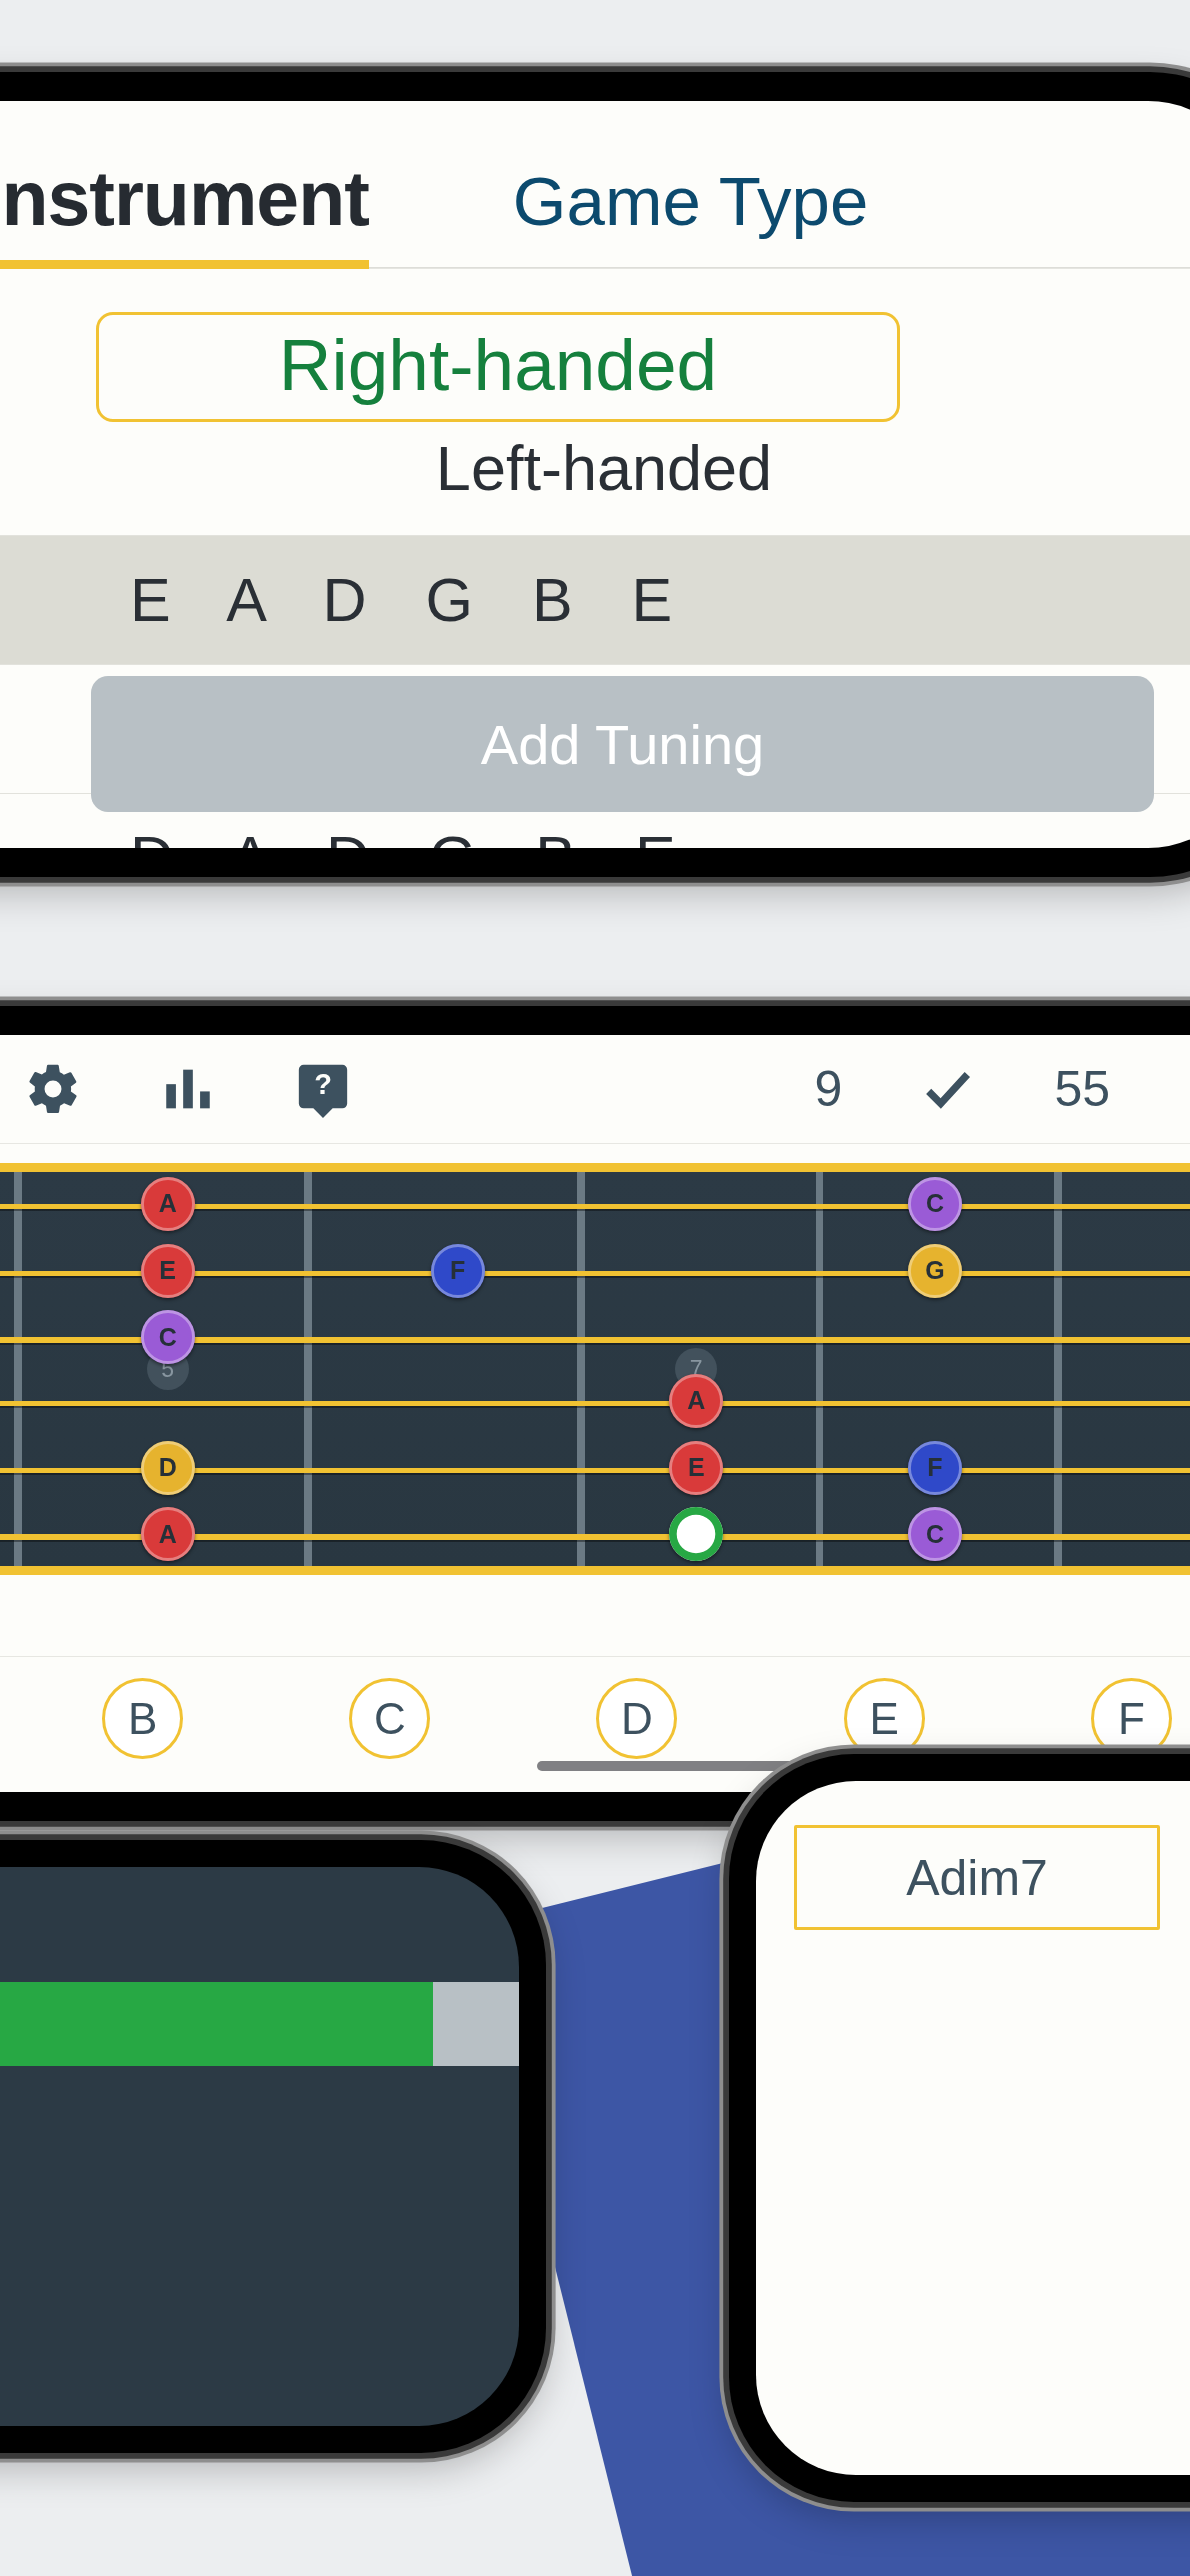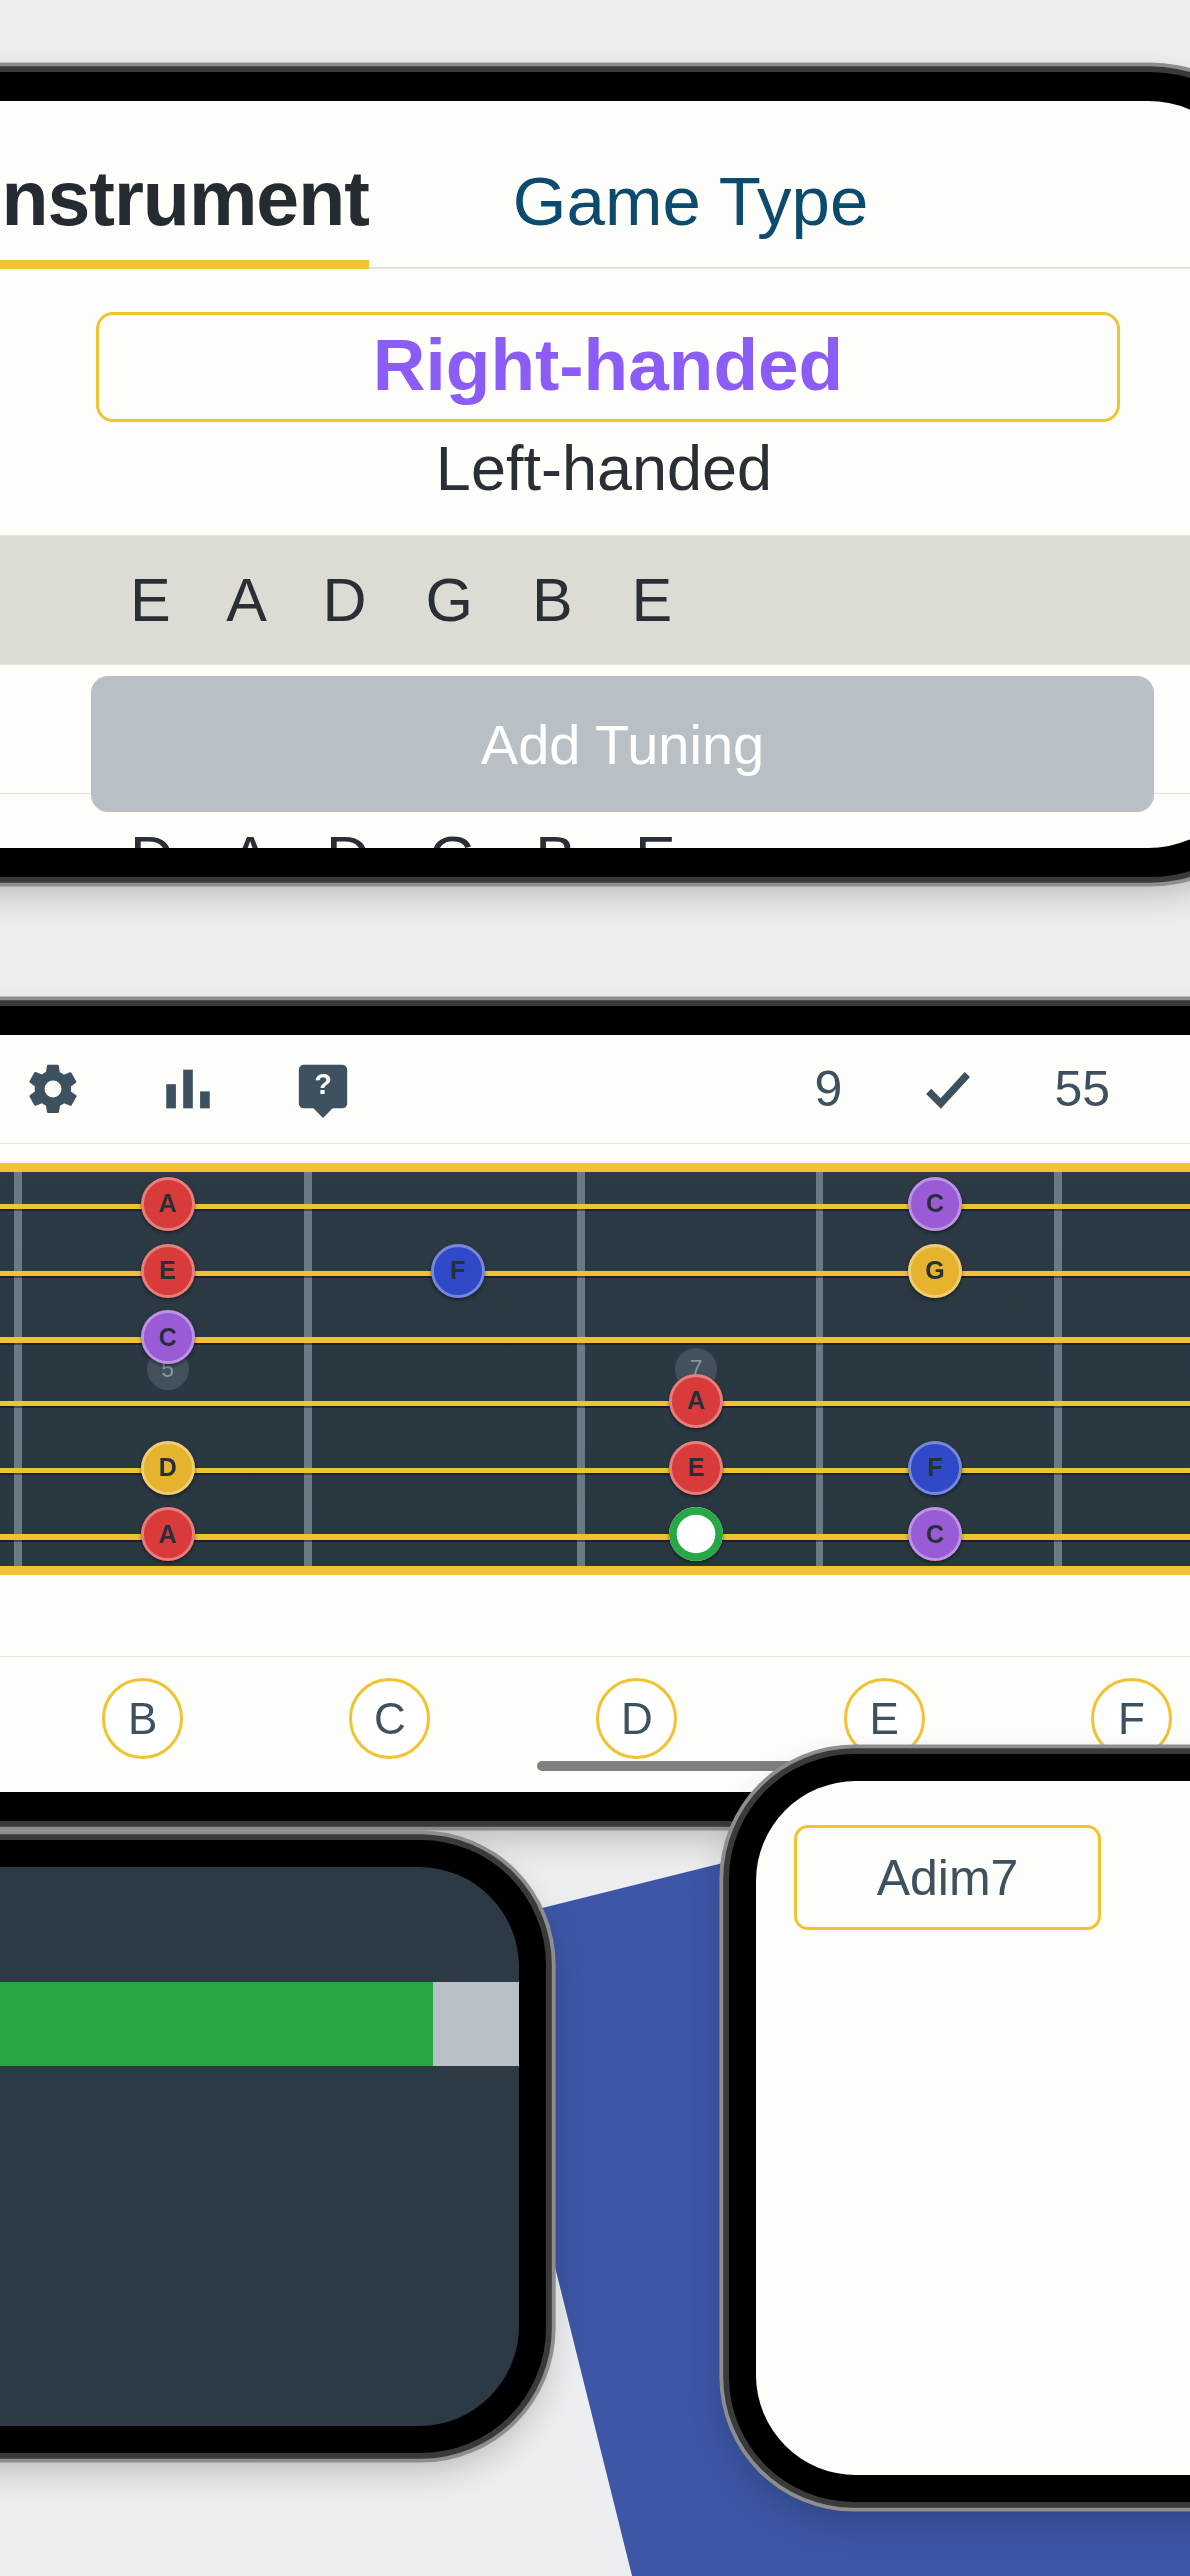--- a/index.html
+++ b/index.html
@@ -51,27 +51,27 @@
     color: #0c4a6e;
   }
   .divider-top {
     height: 1.9px;
     background: linear-gradient(#d9d9d4,#e9e9e4);
     margin-top: -1.9px;
     margin-bottom: 43px;
   }
   .pill-selected {
     margin: 0 auto;
-    width: 1024px;
+    width: 804px;
     border: 3.8px solid #f1c232;
     border-radius: 17px;
     text-align: center;
     font-size: 73px;
-    font-weight: 700;
-    color: #8b5cf6;
+    font-weight: 400;
+    color: #15803d;
     padding: 7.7px 0 13.4px;
     margin-left: 479px;
   }
   .pill-unselected {
     text-align: center;
     font-size: 63px;
     color: #2a2f35;
     margin-top: 10px;
     margin-left: 479px;
     width: 1016px;
@@ -246,22 +246,22 @@
     background:#000;
     border-radius:125px;
     box-shadow: 0 0 0 5.8px #3a3a3a, 0 0 0 9.6px #8e8e8e, 0 14.4px 38px rgba(0,0,0,.25);
   }
   .device-4 .screen{
     position:absolute;inset:27px;border-radius:100px;overflow:hidden;background:#fdfdfa;
   }
   .chord-pill{
     position:absolute;
     left:38px;top:44px;
-    width:307px;height:105px;
-    border:3.8px solid #f1c232;border-radius:14px;
+    width:366px;height:105px;
+    border:3.8px solid #f1c232;border-radius:2px;
     display:flex;align-items:center;justify-content:center;
     font-size:50px;color:#3d515f;
   }
 </style>
 </head>
 <body>
 
 <div class="device-1">
   <div class="screen">
 

